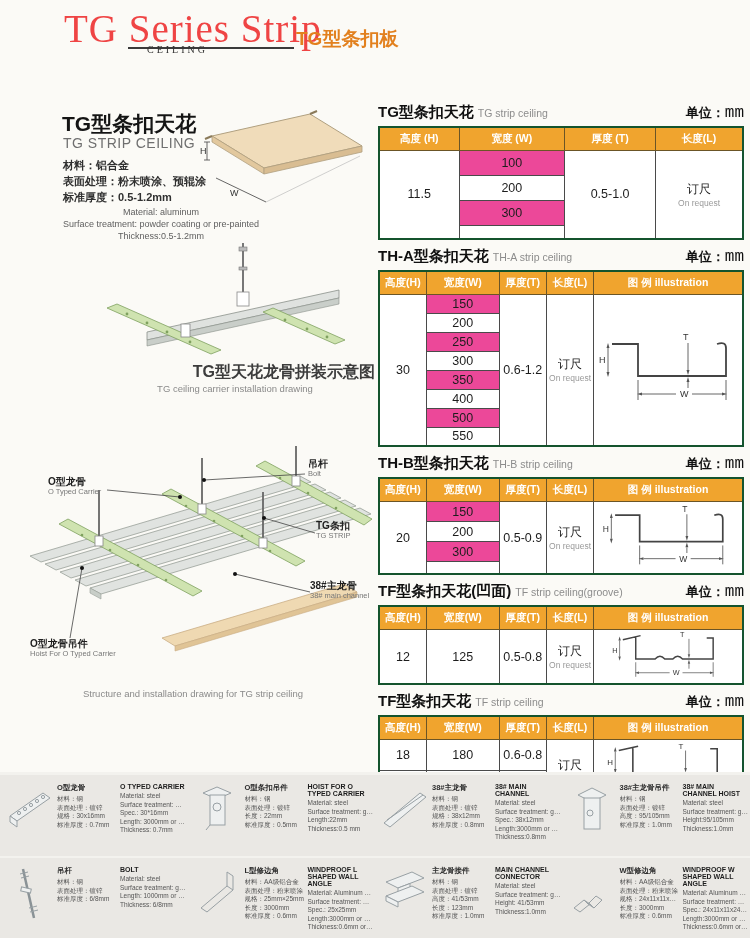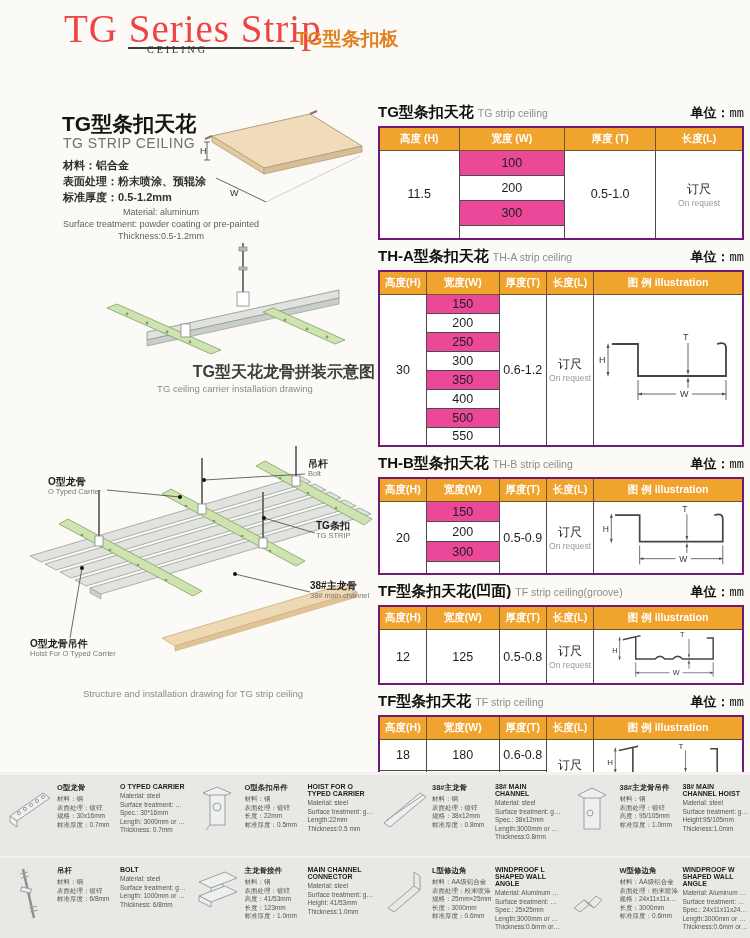--- a/index.html
+++ b/index.html
@@ -39,22 +39,22 @@
   .st-call{stroke:#444;stroke-width:.8;}
   .st-dot{fill:#111;}
   .st-panel{fill:#efd9b2;stroke:#c9ad85;stroke-width:.8;}
   .st-panelf{fill:#e0c496;stroke:#c9ad85;stroke-width:.6;}
   
   .tables{position:absolute;left:378px;top:96px;width:366px;}
   .tbl-title{display:flex;align-items:baseline;margin:7px 0 4px;}
   .tt-cn{font-size:15px;font-weight:bold;color:#101010;}
   .tt-en{font-size:10.5px;color:#8c8c8c;margin-left:4px;}
   .tt-unit{margin-left:auto;font-size:13px;font-weight:bold;color:#111;}
-  .tt-unit .mm{font-weight:normal;font-family:"Liberation Mono",monospace;font-size:12px;}
-  .spec-table{width:100%;border-collapse:collapse;background:#fff;border:2px solid #701a75;}
+  .tt-unit .mm{font-weight:normal;font-family:"Liberation Mono",monospace;font-size:16px;}
+  .spec-table{width:100%;border-collapse:collapse;background:#fff;border:2px solid #14532d;}
   .spec-table th{background:#F0A42E;color:#fff;font-size:10.5px;font-weight:bold;
                  border:1px solid #6b5526;padding:3px 0;height:16px;}
   .spec-table td{border:1px solid #4a4a4a;font-size:12.5px;color:#1d1d1d;text-align:center;
                  vertical-align:middle;padding:0;}
   .shade{background:#ec4899;}
   .big{font-size:13px;}
   .len-cn{font-size:12px;color:#222;}
   .len-en{font-size:8.5px;color:#999;}
   .illus{background:#fff;}
   .t-tg tbody tr{height:25px;} .t-tg tr.empty{height:13px;}
@@ -671,20 +671,48 @@
               <div class="aline">Surface treatment: galvanized steel</div>
               <div class="aline">Length: 1000mm or 3000mm on request</div>
               <div class="aline">Thickness: 6/8mm</div>
             </div>
         </div>
       </div>
 
       <div class="acc-card">
         <div class="acc-img">
           <svg width="46" height="50" viewBox="0 0 46 50">
+            <path class="acc-line" d="M6,42 L32,20 L32,6 M12,46 L38,24 L38,10 M6,42 L12,46 M32,20 L38,24 M32,6 L38,10"></path>
+          </svg>
+        </div>
+        <div class="acc-cn">
+          <div class="acc-name-cn">L型修边角</div>
+          <div>
+              <div class="aline">材料：AA级铝合金</div>
+              <div class="aline">表面处理：粉末喷涂</div>
+              <div class="aline">规格：25mm×25mm</div>
+              <div class="aline">长度：3000mm</div>
+              <div class="aline">标准厚度：0.6mm</div>
+            </div>
+        </div>
+        <div class="acc-en">
+          <div class="acc-name-en">WINDPROOF L SHAPED WALL ANGLE</div>
+          <div>
+              <div class="aline">Material: Aluminum alloy</div>
+              <div class="aline">Surface treatment: Powder coating</div>
+              <div class="aline">Spec.: 25x25mm</div>
+              <div class="aline">Length:3000mm or on request</div>
+              <div class="aline">Thickness:0.6mm or on request</div>
+            </div>
+        </div>
+      </div>
+
+      <div class="acc-card">
+        <div class="acc-img">
+          <svg width="46" height="50" viewBox="0 0 46 50">
             <polygon class="acc-glyph" points="4,16 30,6 42,12 16,22"></polygon>
             <polygon class="acc-glyph" points="16,22 28,17.5 28,31 16,35"></polygon>
             <polygon class="acc-glyph" points="4,30 30,20 42,26 16,36"></polygon>
             <polygon class="acc-glyph" points="4,30 16,36 16,41 4,35"></polygon>
           </svg>
         </div>
         <div class="acc-cn">
           <div class="acc-name-cn">主龙骨接件</div>
           <div>
               <div class="aline">材料：钢</div>
@@ -701,48 +729,20 @@
               <div class="aline">Surface treatment: galvanized steel</div>
               <div class="aline">Height: 41/53mm</div>
               <div class="aline">Thickness:1.0mm</div>
             </div>
         </div>
       </div>
 
       <div class="acc-card">
         <div class="acc-img">
           <svg width="46" height="50" viewBox="0 0 46 50">
-            <path class="acc-line" d="M6,42 L32,20 L32,6 M12,46 L38,24 L38,10 M6,42 L12,46 M32,20 L38,24 M32,6 L38,10"></path>
-          </svg>
-        </div>
-        <div class="acc-cn">
-          <div class="acc-name-cn">L型修边角</div>
-          <div>
-              <div class="aline">材料：AA级铝合金</div>
-              <div class="aline">表面处理：粉末喷涂</div>
-              <div class="aline">规格：25mm×25mm</div>
-              <div class="aline">长度：3000mm</div>
-              <div class="aline">标准厚度：0.6mm</div>
-            </div>
-        </div>
-        <div class="acc-en">
-          <div class="acc-name-en">WINDPROOF L SHAPED WALL ANGLE</div>
-          <div>
-              <div class="aline">Material: Aluminum alloy</div>
-              <div class="aline">Surface treatment: Powder coating</div>
-              <div class="aline">Spec.: 25x25mm</div>
-              <div class="aline">Length:3000mm or on request</div>
-              <div class="aline">Thickness:0.6mm or on request</div>
-            </div>
-        </div>
-      </div>
-
-      <div class="acc-card">
-        <div class="acc-img">
-          <svg width="46" height="50" viewBox="0 0 46 50">
             <path class="acc-line" d="M4,42 L14,34 L18,38 L26,30 M10,46 L20,38 L24,42 L32,34 M4,42 L10,46 M26,30 L32,34 M14,34 L20,38 M18,38 L24,42"></path>
           </svg>
         </div>
         <div class="acc-cn">
           <div class="acc-name-cn">W型修边角</div>
           <div>
               <div class="aline">材料：AA级铝合金</div>
               <div class="aline">表面处理：粉末喷涂</div>
               <div class="aline">规格：24x11x11x24mm</div>
               <div class="aline">长度：3000mm</div>

